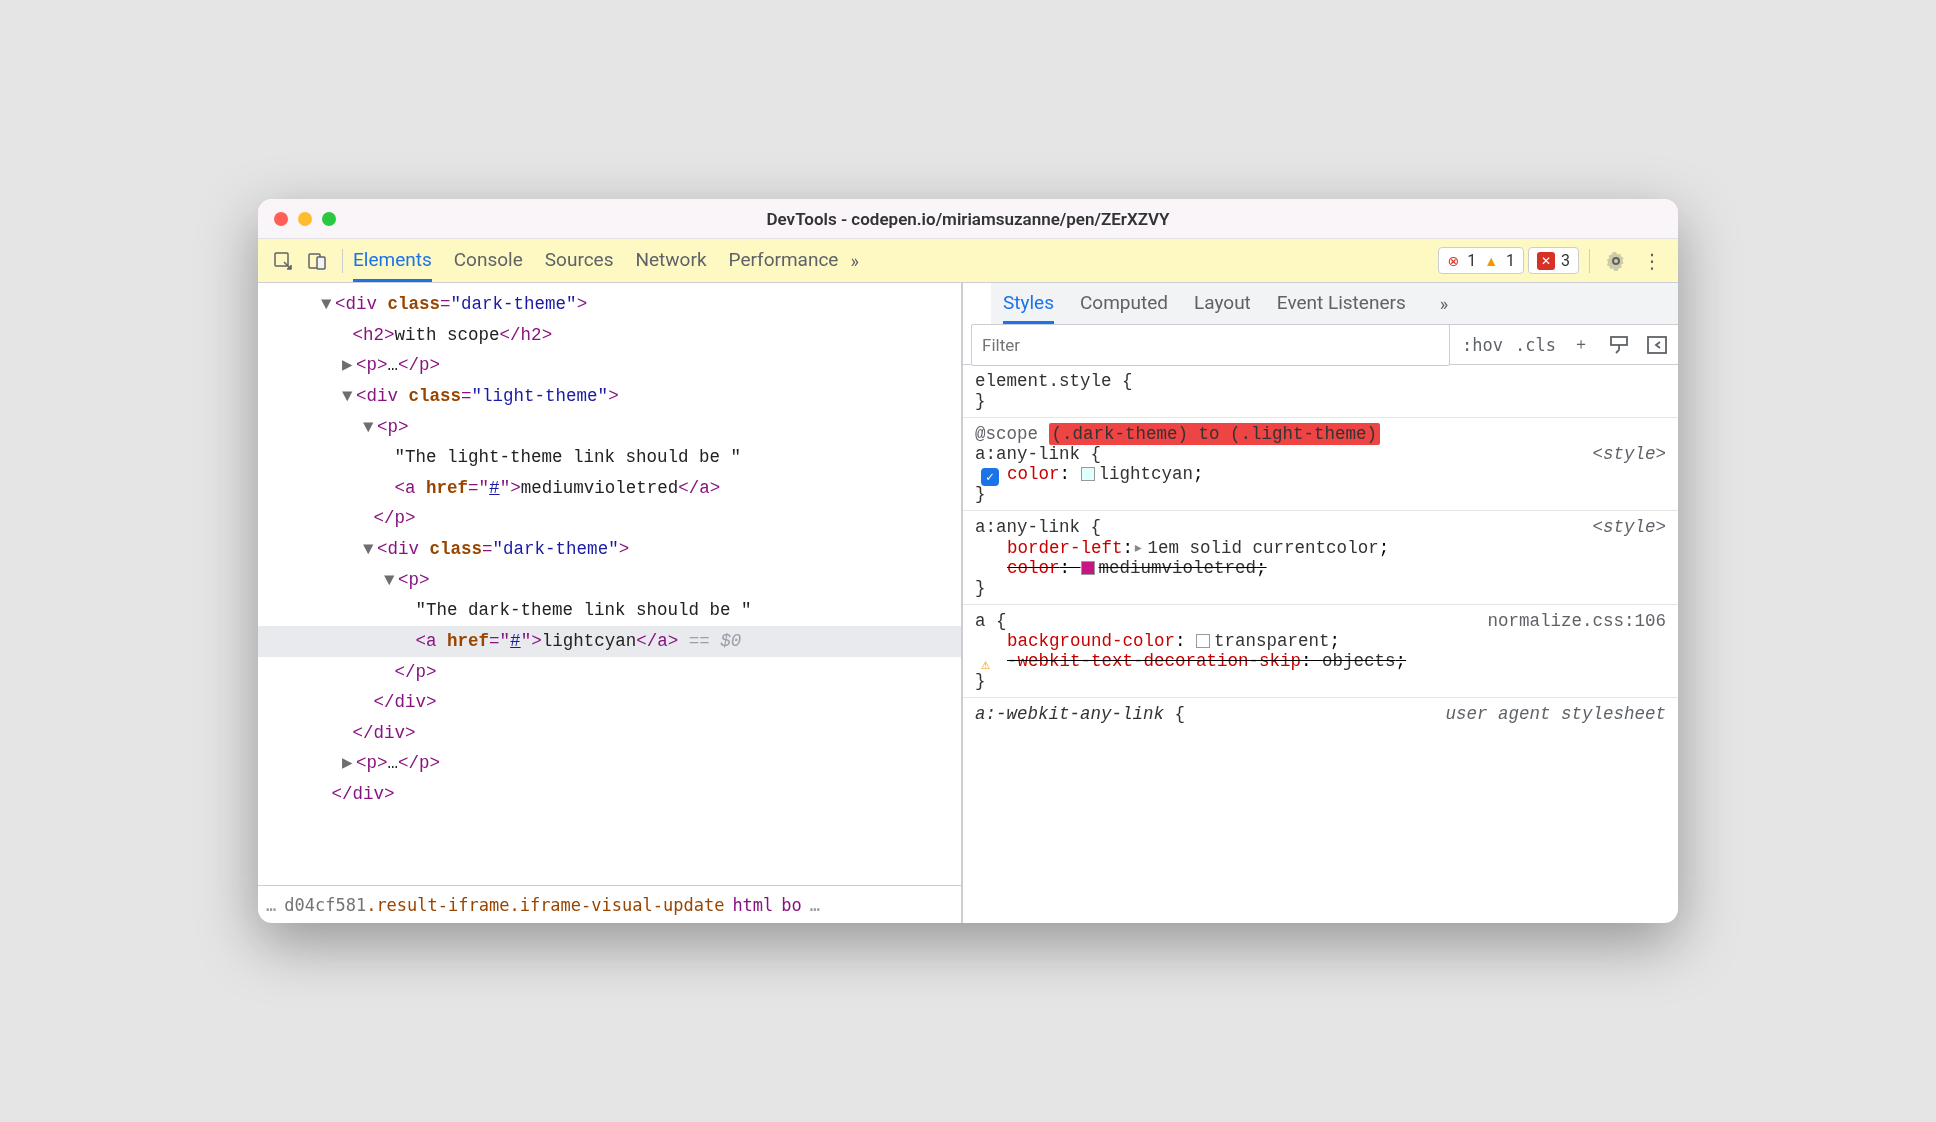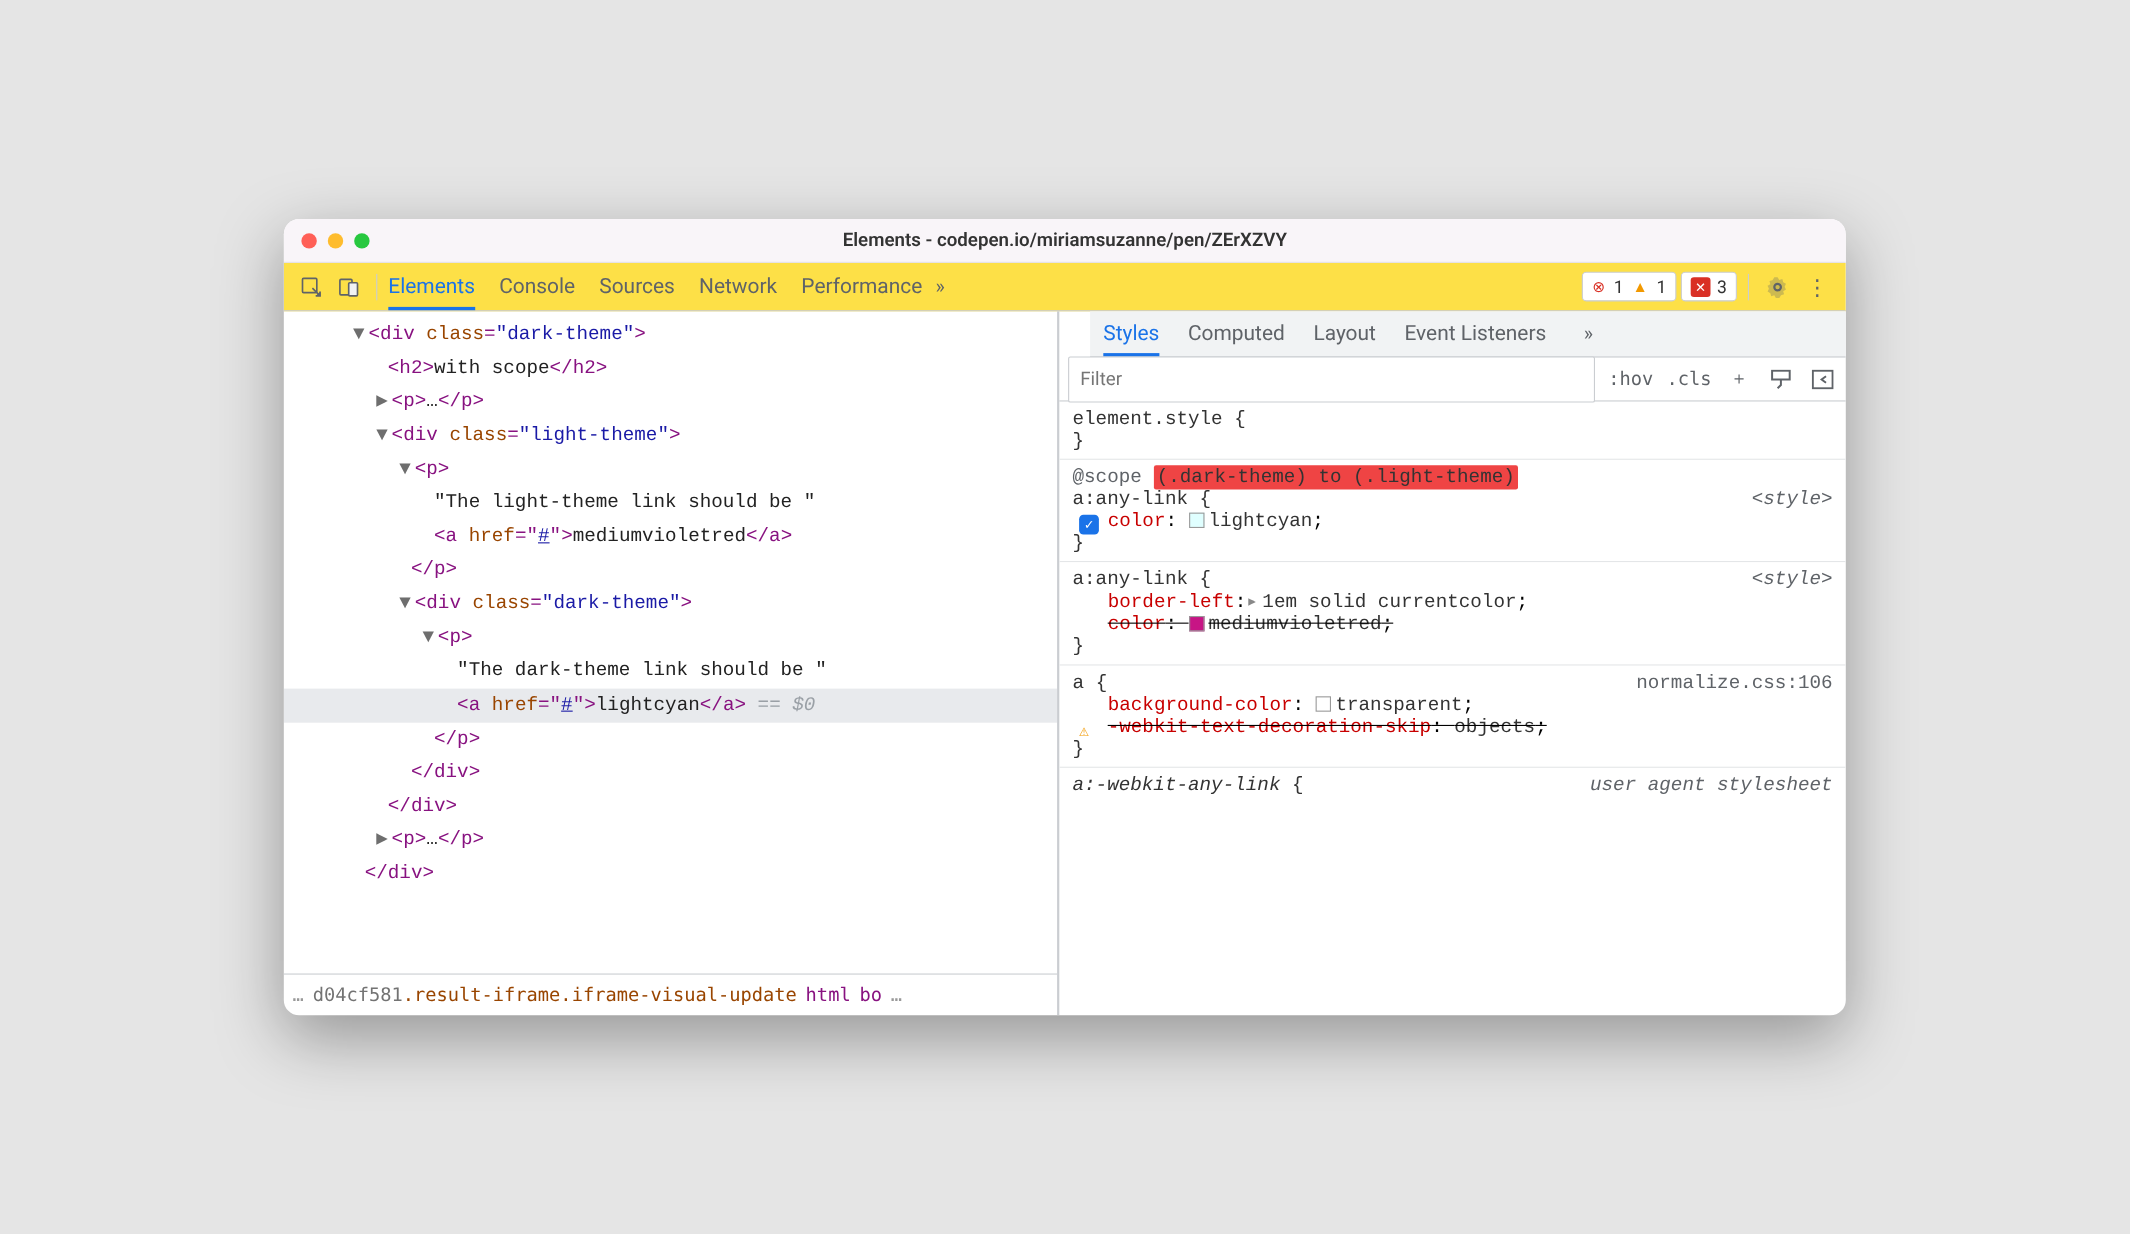--- a/index.html
+++ b/index.html
@@ -42,21 +42,21 @@
   font-size: 17px;
   font-weight: 600;
   color: #333;
   pointer-events: none;
 }
 
 .toolbar {
   display: flex;
   align-items: center;
   height: 44px;
-  background: #fde047;
+  background: #fef9c3;
   border-bottom: 1px solid #cacdd1;
   padding: 0 10px;
   gap: 4px;
 }
 .toolbar-icon {
   width: 30px; height: 30px;
   display: flex; align-items: center; justify-content: center;
   color: #5f6368;
   cursor: pointer;
   border-radius: 2px;
@@ -126,21 +126,21 @@
 }
 .dom-line {
   white-space: pre;
   padding: 0 10px 0 0;
 }
 .dom-line.sel {
   background: #e8eaed;
 }
 .arrow { color: #6e6e6e; cursor: pointer; display: inline-block; width: 14px; }
 .tag { color: #881280; }
-.attr-name { color: #994500; }
+.attr-name { color: #994500; font-weight: bold; }
 .attr-val { color: #1a1aa6; }
 .txt { color: #222; }
 .link-val { color: #1a1aa6; text-decoration: underline; }
 .console-ref { color: #9aa0a6; font-style: italic; }
 
 .breadcrumb {
   display: flex; align-items: center;
   height: 38px; border-top: 1px solid #cacdd1;
   font-family: Menlo, Monaco, monospace;
   font-size: 17px;
@@ -239,21 +239,21 @@
 <body>
 
 <div class="window">
 
   <div class="titlebar">
     <div class="traffic-lights">
       <span class="tl-close"></span>
       <span class="tl-min"></span>
       <span class="tl-max"></span>
     </div>
-    <div class="title">Elements - codepen.io/miriamsuzanne/pen/ZErXZVY</div>
+    <div class="title">DevTools - codepen.io/miriamsuzanne/pen/ZErXZVY</div>
   </div>
 
   <div class="toolbar">
     <div class="toolbar-icon">
       <svg width="20" height="20" viewBox="0 0 20 20" fill="none" stroke="currentColor" stroke-width="1.5">
           <rect x="2" y="2" width="13" height="13" rx="1"></rect>
           <path d="M11 11 L18 18 M14 18 L18 18 L18 14" fill="currentColor"></path>
         </svg>
     </div>
     <div class="toolbar-icon">

